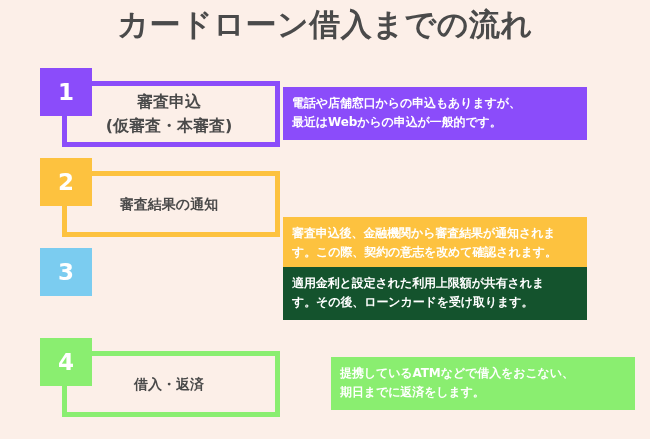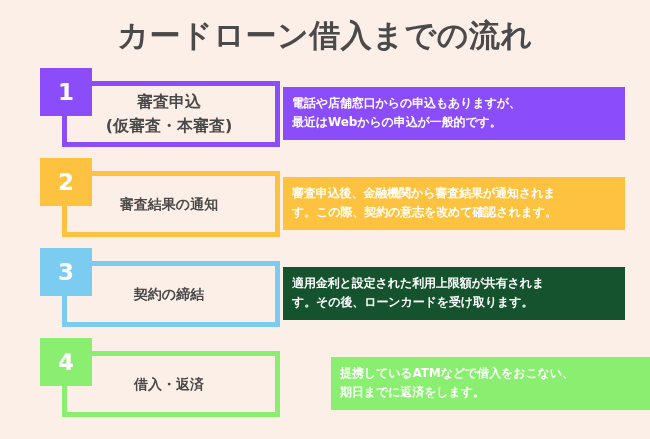--- a/index.html
+++ b/index.html
@@ -15,21 +15,21 @@
   }
   .infographic {
     position: relative;
     width: 650px;
     height: 439px;
     box-sizing: border-box;
   }
   .page-title {
     position: absolute;
     left: 0;
-    top: 13px;
+    top: 2px;
     width: 650px;
     text-align: center;
     font-size: 31px;
     font-weight: bold;
     color: #4A4A4A;
     letter-spacing: 0.5px;
     line-height: 44px;
     white-space: nowrap;
   }
   .steps {
@@ -87,21 +87,21 @@
   }
   .step-title.two-line {
     font-size: 16px;
     line-height: 24px;
   }
   
   .step-desc-box {
     position: absolute;
     left: 283px;
     top: 19px;
-    width: 342px;
+    width: 304px;
     height: 53px;
     box-sizing: border-box;
     padding: 7px 25px 0 9px;
     z-index: 1;
     overflow: hidden;
   }
   .step-desc {
     display: block;
     color: #FFFFFF;
     font-size: 12px;
@@ -130,31 +130,28 @@
         <span class="step-desc">電話や店舗窓口からの申込もありますが、
 最近はWebからの申込が一般的です。</span>
       </div>
     </div>
 
     <div class="step-row">
       <div class="step-badge" style="background: rgb(253, 194, 63);">2</div>
       <div class="step-title-box" style="border-color: rgb(253, 194, 63);">
         <span class="step-title">審査結果の通知</span>
       </div>
-      <div class="step-desc-box" style="background: rgb(253, 194, 63);">
+      <div class="step-desc-box" style="background: rgb(253, 194, 63); margin-top: 40px;">
         <span class="step-desc">審査申込後、金融機関から審査結果が通知されま
 す。この際、契約の意志を改めて確認されます。</span>
       </div>
     </div>
 
     <div class="step-row">
       <div class="step-badge" style="background: rgb(123, 204, 240);">3</div>
-      <div class="step-title-box" style="border-color: rgb(123, 204, 240);">
-        <span class="step-title">契約の締結</span>
-      </div>
       <div class="step-desc-box" style="background: #14532d;">
         <span class="step-desc">適用金利と設定された利用上限額が共有されま
 す。その後、ローンカードを受け取ります。</span>
       </div>
     </div>
 
     <div class="step-row">
       <div class="step-badge" style="background: rgb(138, 238, 112);">4</div>
       <div class="step-title-box" style="border-color: rgb(138, 238, 112);">
         <span class="step-title">借入・返済</span>

